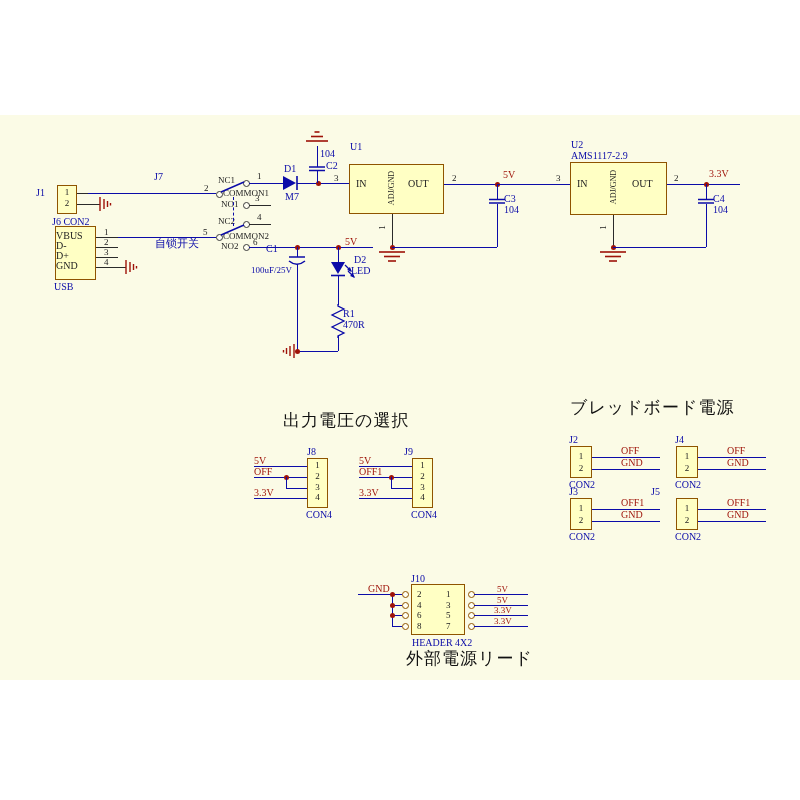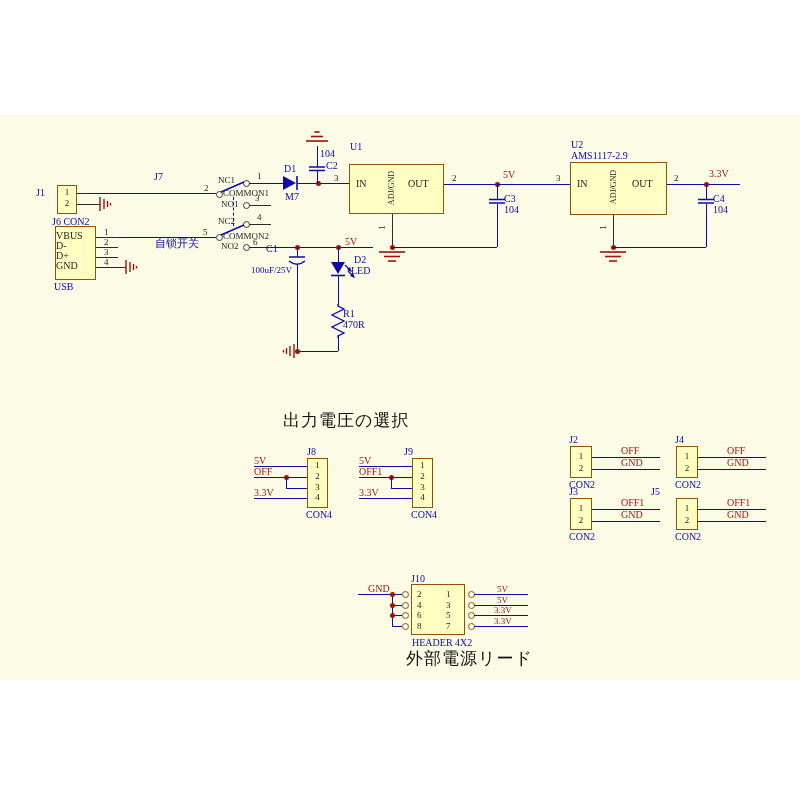--- a/index.html
+++ b/index.html
@@ -189,20 +189,21 @@
   <div class="wh" style="left:359px;top:477px;width:53px"></div>
   <div class="dot" style="left:389px;top:475px"></div>
   <div class="wv" style="left:391px;top:477px;height:11px"></div>
   <div class="wh" style="left:391px;top:488px;width:21px"></div>
   <div class="wh" style="left:359px;top:498px;width:53px"></div>
   <div class="t f10 rd" style="left:359px;top:456px">5V</div>
   <div class="t f10 rd" style="left:359px;top:467px">OFF1</div>
   <div class="t f10 rd" style="left:359px;top:488px">3.3V</div>
   <div class="t f10 bl" style="left:411px;top:510px">CON4</div>
 
+  <div class="t jp" style="left:570px;top:399px">ブレッドボード電源</div>
 
   <div class="t f10 bl" style="left:569px;top:435px">J2</div>
   <div class="box" style="left:570px;top:446px;width:22px;height:32px"></div>
   <div class="t f9 bk ctr" style="left:570px;top:452px;width:22px">1</div>
   <div class="t f9 bk ctr" style="left:570px;top:464px;width:22px">2</div>
   <div class="wh" style="left:592px;top:457px;width:68px"></div>
   <div class="wh" style="left:592px;top:469px;width:68px"></div>
   <div class="t f10 rd" style="left:621px;top:446px">OFF</div>
   <div class="t f10 rd" style="left:621px;top:458px">GND</div>
   <div class="t f10 bl" style="left:569px;top:480px">CON2</div>

